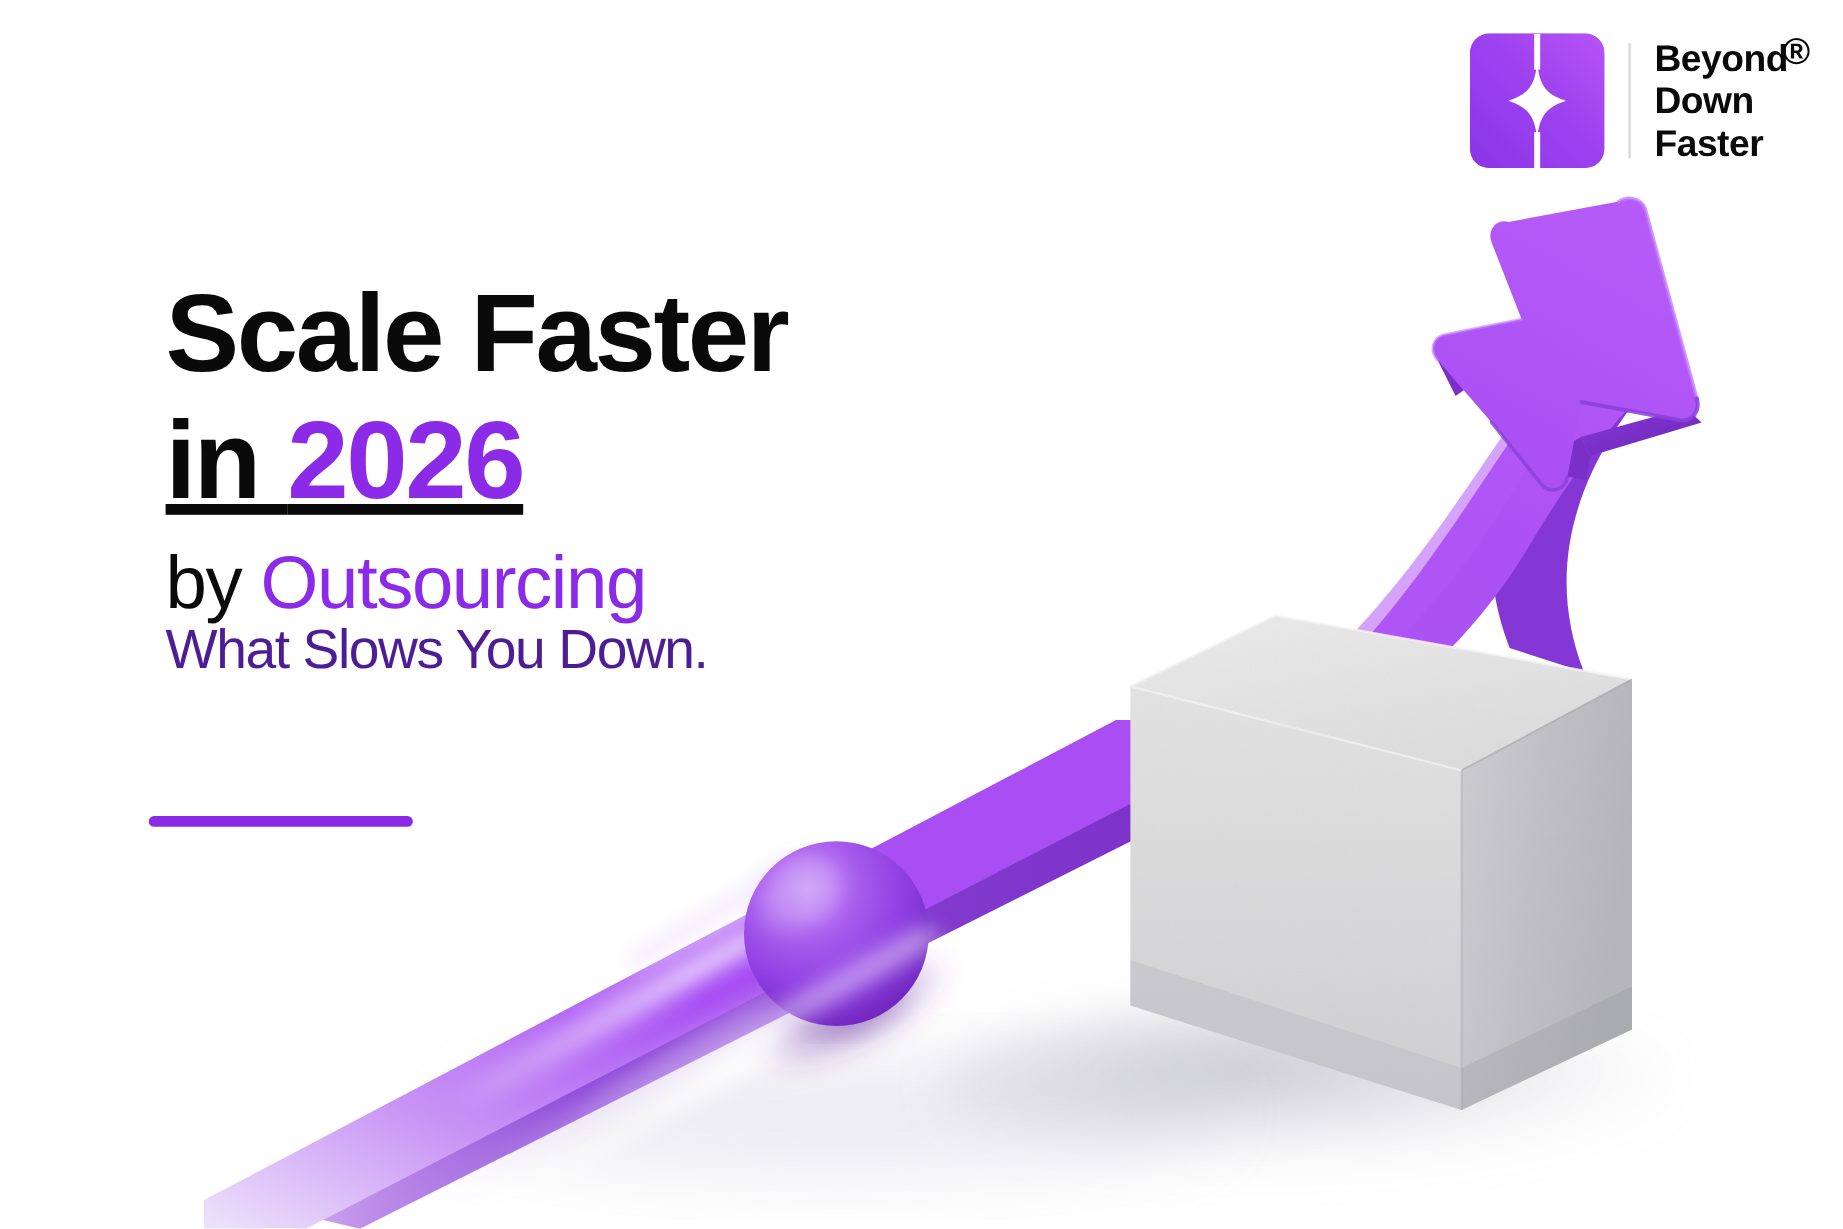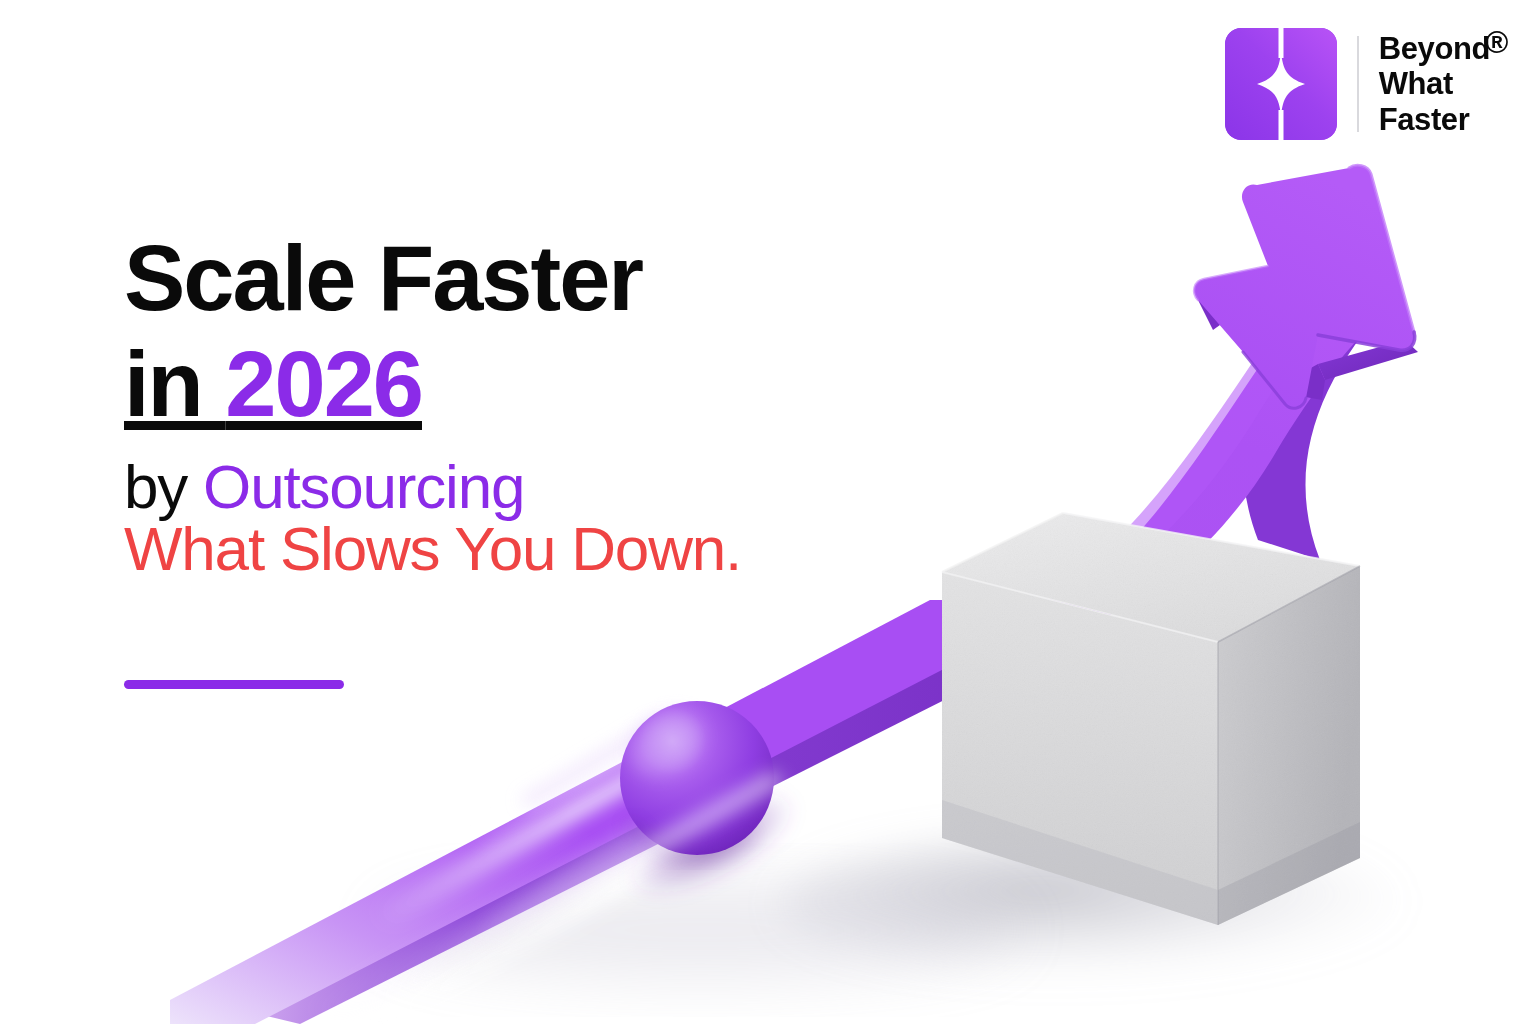--- a/index.html
+++ b/index.html
@@ -22,28 +22,28 @@
   .logo-text{display:flex;flex-direction:column;justify-content:center;position:relative;}
   .logo-text span{
     font-size:31px;font-weight:bold;color:#0a0a0a;line-height:1.15;
     letter-spacing:-0.4px;white-space:nowrap;
   }
   .reg{
     position:absolute;top:-6px;right:-18px;font-size:15px;font-weight:normal;color:#0a0a0a;
   }
 
   
-  .headline{position:absolute;left:124px;top:232px;}
+  .headline{position:absolute;left:138px;top:232px;}
   .hl-line{line-height:1.0;white-space:nowrap;letter-spacing:-2px;}
   .l1{font-size:92px;font-weight:bold;color:#0a0a0a;margin-bottom:14px;}
   .l2{font-size:92px;font-weight:bold;color:#0a0a0a;margin-bottom:26px;text-decoration:underline;}
   .l2 .accent{color:#8b2be8;}
   .l3{font-size:62px;font-weight:500;color:#0a0a0a;letter-spacing:-1.2px;}
   .l3 .accent{color:#8b2be8;}
-  .l4{font-size:62px;font-weight:500;color:#ef4444;letter-spacing:-1.2px;}
+  .l4{font-size:46px;font-weight:500;color:#4c1d95;letter-spacing:-1.2px;}
   .rule{position:absolute;left:124px;top:680px;width:220px;height:9px;border-radius:5px;background:#8b2be8;}
 
   
   .scene{position:absolute;left:0;top:0;width:1536px;height:1024px;pointer-events:none;}
 </style>
 </head>
 <body>
 
 <div class="stage">
 
@@ -258,19 +258,19 @@
 
         <rect x="53.5" y="0" width="5" height="30" fill="#ffffff"></rect>
         <rect x="53.5" y="82" width="5" height="30" fill="#ffffff"></rect>
 
         <path d="M 0 0 L 0 0" fill="none"></path>
       </svg>
     </div>
     <div class="logo-divider"></div>
     <div class="logo-text">
       <span>Beyond</span>
-      <span>What</span>
+      <span>Down</span>
       <span>Faster</span>
       <span class="reg">®</span>
     </div>
   </div>
 
 </div>
 
 </body></html>

